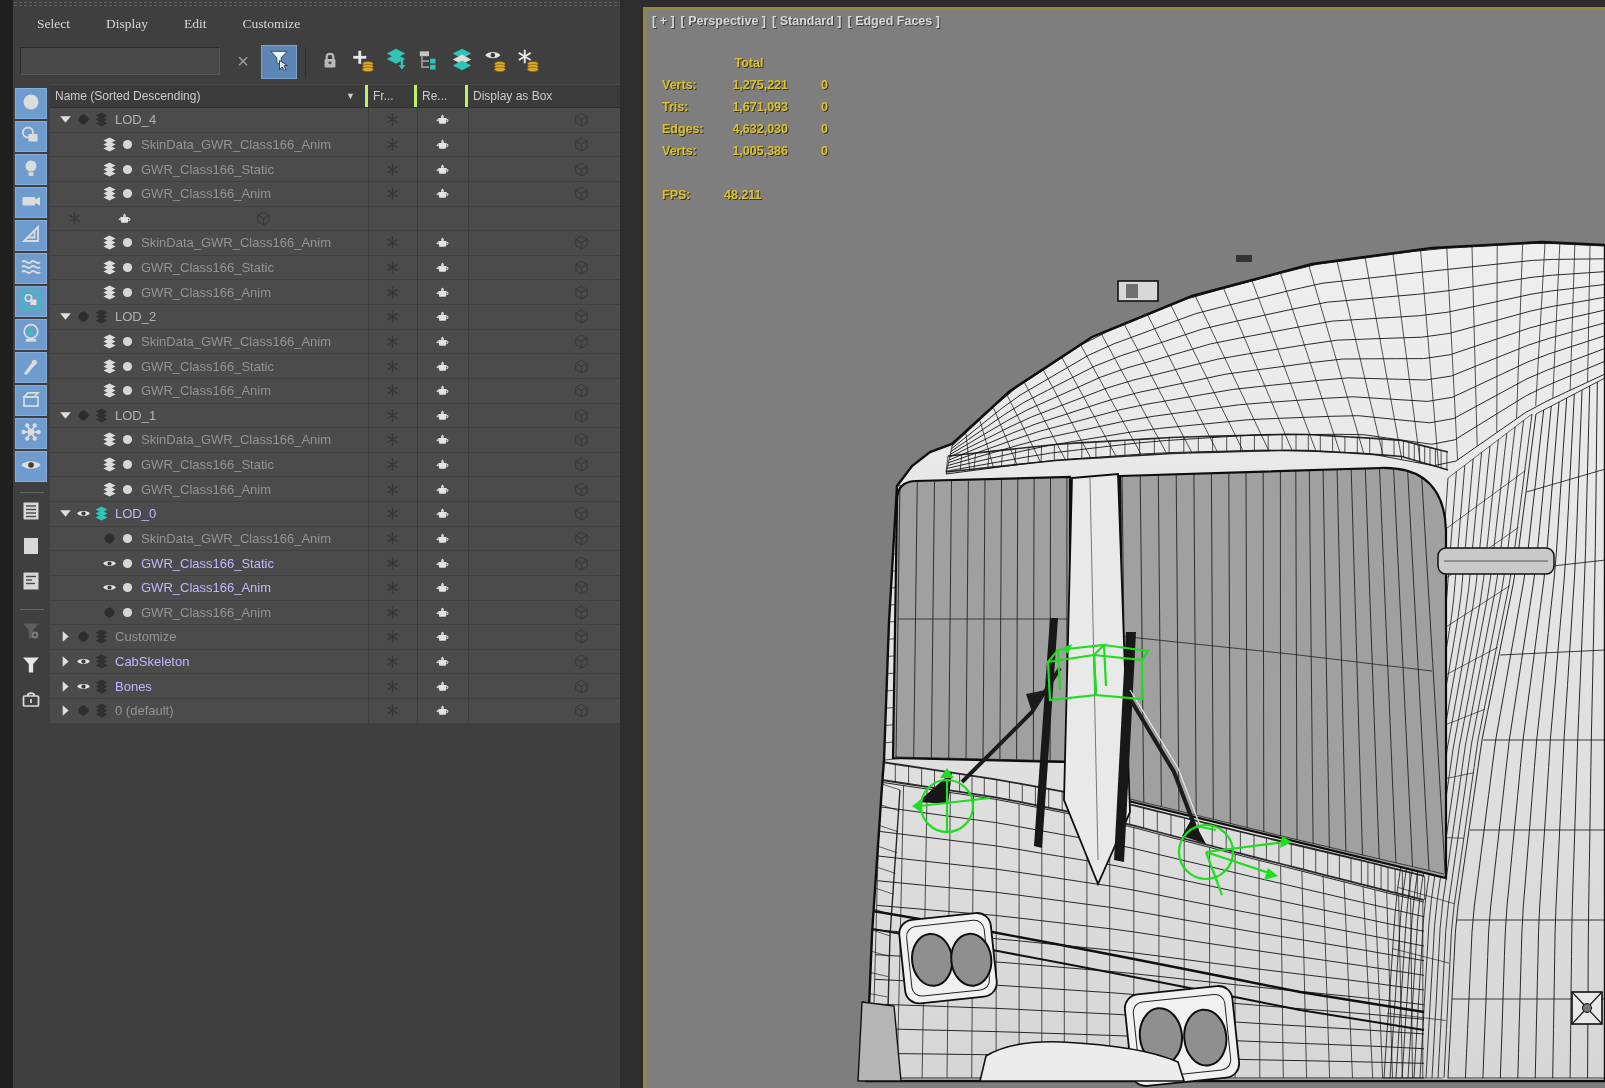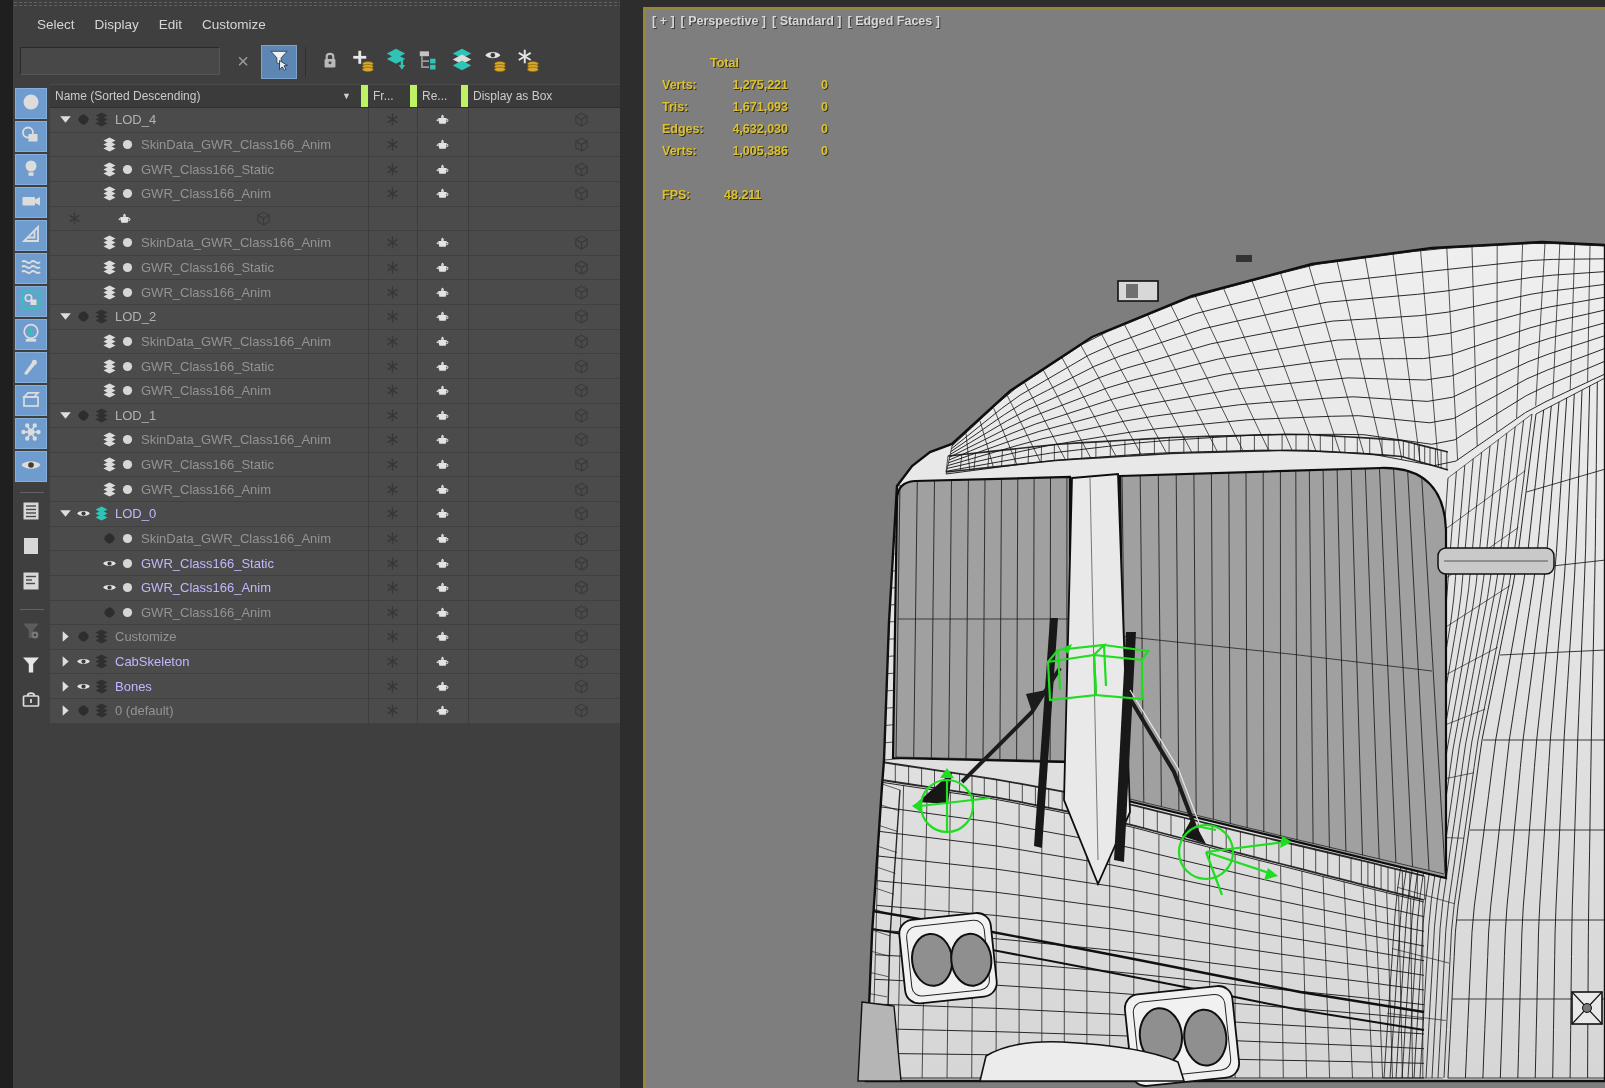--- a/index.html
+++ b/index.html
@@ -7,42 +7,42 @@
     width:1605px;height:1088px;position:relative;overflow:hidden;
     background:#2d2d2d;font-family:"Liberation Sans",sans-serif;
     -webkit-font-smoothing:antialiased;
   }
   
   #explorer-panel{position:absolute;left:0;top:0;width:620px;height:1088px;background:#3f3f3f;}
   #left-strip{position:absolute;left:0;top:0;width:13px;height:1088px;background:#1f1f1f;}
   #grip-top{position:absolute;left:13px;top:1px;width:607px;height:6px;
     background-image:radial-gradient(#6a6a6a 1px,transparent 1.2px);
     background-size:5px 3px;opacity:.8;}
-  #menubar{position:absolute;left:13px;top:11px;height:26px;display:flex;align-items:center;padding-left:24px;gap:20px;}
+  #menubar{position:absolute;left:13px;top:11px;height:26px;display:flex;align-items:center;padding-left:24px;gap:36px;font-family:Liberation Serif, serif;}
   .menu-item{color:#d6d6d6;font-size:13.5px;cursor:default;}
   
   #search-input{position:absolute;left:20px;top:47px;width:200px;height:28px;box-sizing:border-box;
     background:#484848;border:1px solid #2a2a2a;border-bottom-color:#565656;border-right-color:#565656;
     color:#e0e0e0;font-size:13px;padding:0 6px;outline:none;}
   #clear-btn{position:absolute;left:231px;top:48px;width:24px;height:26px;color:#9d9d9d;
     font-size:20px;line-height:26px;text-align:center;cursor:default;}
   .tb-btn{position:absolute;top:45px;width:36px;height:34px;display:flex;align-items:center;justify-content:center;}
   .tb-btn.blue{background:#5d86b4;border:1px solid #7ba3cc;box-sizing:border-box;}
   .tb-btn svg{width:26px;height:26px;}
   #tb-sep{position:absolute;left:305px;top:47px;width:1px;height:30px;background:#2e2e2e;}
   
   .sb-btn{position:absolute;left:15px;width:32px;height:31px;display:flex;align-items:center;justify-content:center;}
   .sb-btn.blue{background:#6f9cce;border:1px solid #85aed8;box-sizing:border-box;}
   .sb-btn svg{width:24px;height:24px;}
   .sb-div{position:absolute;left:20px;width:24px;height:1px;background:#636363;}
   
   #grid-header{position:absolute;left:50px;top:84px;width:570px;height:24px;display:flex;background:#3b3b3b;
     border-top:1px solid #4a4a4a;border-bottom:1px solid #2f2f2f;box-sizing:border-box;}
   .hcell{color:#cbcbcb;font-size:12px;line-height:22px;padding-left:5px;box-sizing:border-box;
-    border-right:7px solid #bef264;position:relative;white-space:nowrap;overflow:hidden;}
+    border-right:3px solid #bef264;position:relative;white-space:nowrap;overflow:hidden;}
   .hcell .sortarrow{position:absolute;right:10px;top:0;font-size:9px;color:#d0d0d0;}
   
   #rows{position:absolute;left:50px;top:108px;width:570px;}
   .srow{height:24.64px;display:flex;background:#4b4b4b;border-bottom:1px solid #404040;box-sizing:border-box;align-items:center;}
   .cell-name{width:318px;display:flex;align-items:center;height:100%;overflow:hidden;}
   .cell-fr{width:49px;display:flex;justify-content:center;}
   .cell-re{width:51px;display:flex;justify-content:center;}
   .cell-disp{width:152px;display:flex;}
   .cell-disp .cube{margin-left:104px;}
   .ric{width:18px;height:18px;flex:0 0 auto;display:flex;align-items:center;justify-content:center;}
@@ -54,21 +54,21 @@
   
   #viewport{position:absolute;left:643px;top:7px;width:962px;height:1081px;box-sizing:border-box;
     border-left:3px solid #97882f;border-top:3px solid #97882f;background:#7e7e7e;overflow:hidden;}
   #vp-svg{position:absolute;left:0;top:0;width:959px;height:1078px;}
   #vp-label{position:absolute;left:6px;top:4px;display:flex;gap:6px;
     font-size:12.5px;font-weight:700;color:#d8d8d8;text-shadow:1px 1px 0 #3c3c3c;}
   #vp-stats{position:absolute;left:16px;top:42px;font-size:12.5px;font-weight:700;
     text-shadow:1px 1px 0 rgba(45,45,25,.95);}
   .stat-row{display:flex;height:22px;align-items:center;}
   .sl{width:48px;} .sv{width:78px;text-align:right;} .sz{width:40px;text-align:right;}
-  .sthead{margin-left:48px;width:78px;}
+  .sthead{margin-left:48px;width:78px;text-align:center;}
   #fps-row{margin-top:22px;}
 </style>
 </head>
 <body>
 
 <div id="explorer-panel">
   <div id="left-strip"></div>
   <div id="grip-top"></div>
 
   <div id="menubar">

